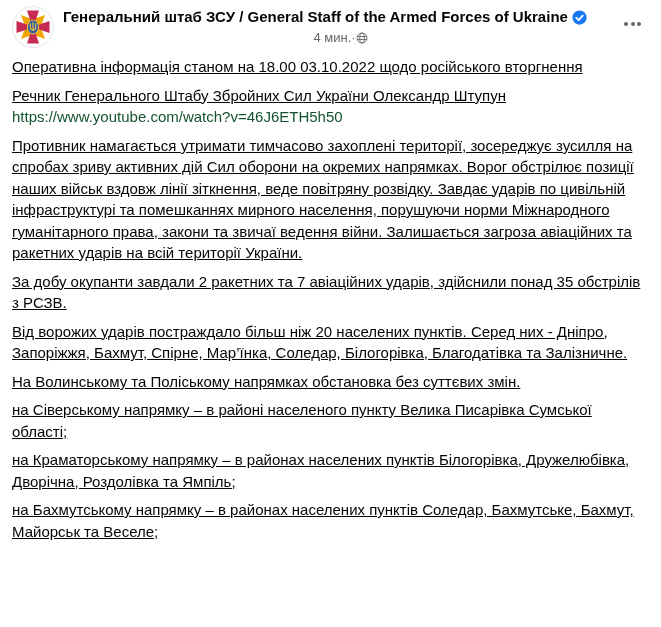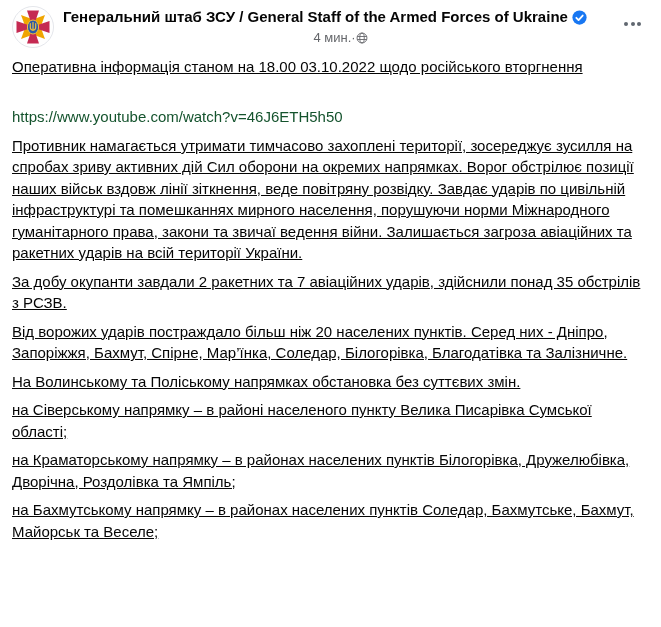--- a/index.html
+++ b/index.html
@@ -112,21 +112,21 @@
 
     <div class="more-btn">
       <span class="dot3"></span>
       <span class="dot3"></span>
       <span class="dot3"></span>
     </div>
   </div>
 
   <div class="post-body">
     <p>Оперативна інформація станом на 18.00 03.10.2022 щодо російського вторгнення</p>
-    <p><br>
+    <p><span>Речник Генерального Штабу Збройних Сил України Олександр Штупун</span><br>
       <a class="post-link">https://www.youtube.com/watch?v=46J6ETH5h50</a></p>
     <p>Противник намагається утримати тимчасово захоплені території, зосереджує зусилля на спробах зриву активних дій Сил оборони на окремих напрямках. Ворог обстрілює позиції наших військ вздовж лінії зіткнення, веде повітряну розвідку. Завдає ударів по цивільній інфраструктурі та помешканнях мирного населення, порушуючи норми Міжнародного гуманітарного права, закони та звичаї ведення війни. Залишається загроза авіаційних та ракетних ударів на всій території України.</p>
     <p>За добу окупанти завдали 2 ракетних та 7 авіаційних ударів, здійснили понад 35 обстрілів з РСЗВ.</p>
     <p>Від ворожих ударів постраждало більш ніж 20 населених пунктів. Серед них - Дніпро, Запоріжжя, Бахмут, Спірне, Мар’їнка, Соледар, Білогорівка, Благодатівка та Залізничне.</p>
     <p>На Волинському та Поліському напрямках обстановка без суттєвих змін.</p>
     <p>на Сіверському напрямку – в районі населеного пункту Велика Писарівка Сумської області;</p>
     <p>на Краматорському напрямку – в районах населених пунктів Білогорівка, Дружелюбівка, Дворічна, Роздолівка та Ямпіль;</p>
     <p>на Бахмутському напрямку – в районах населених пунктів Соледар, Бахмутське, Бахмут, Майорськ та Веселе;</p>
 
   </div>

